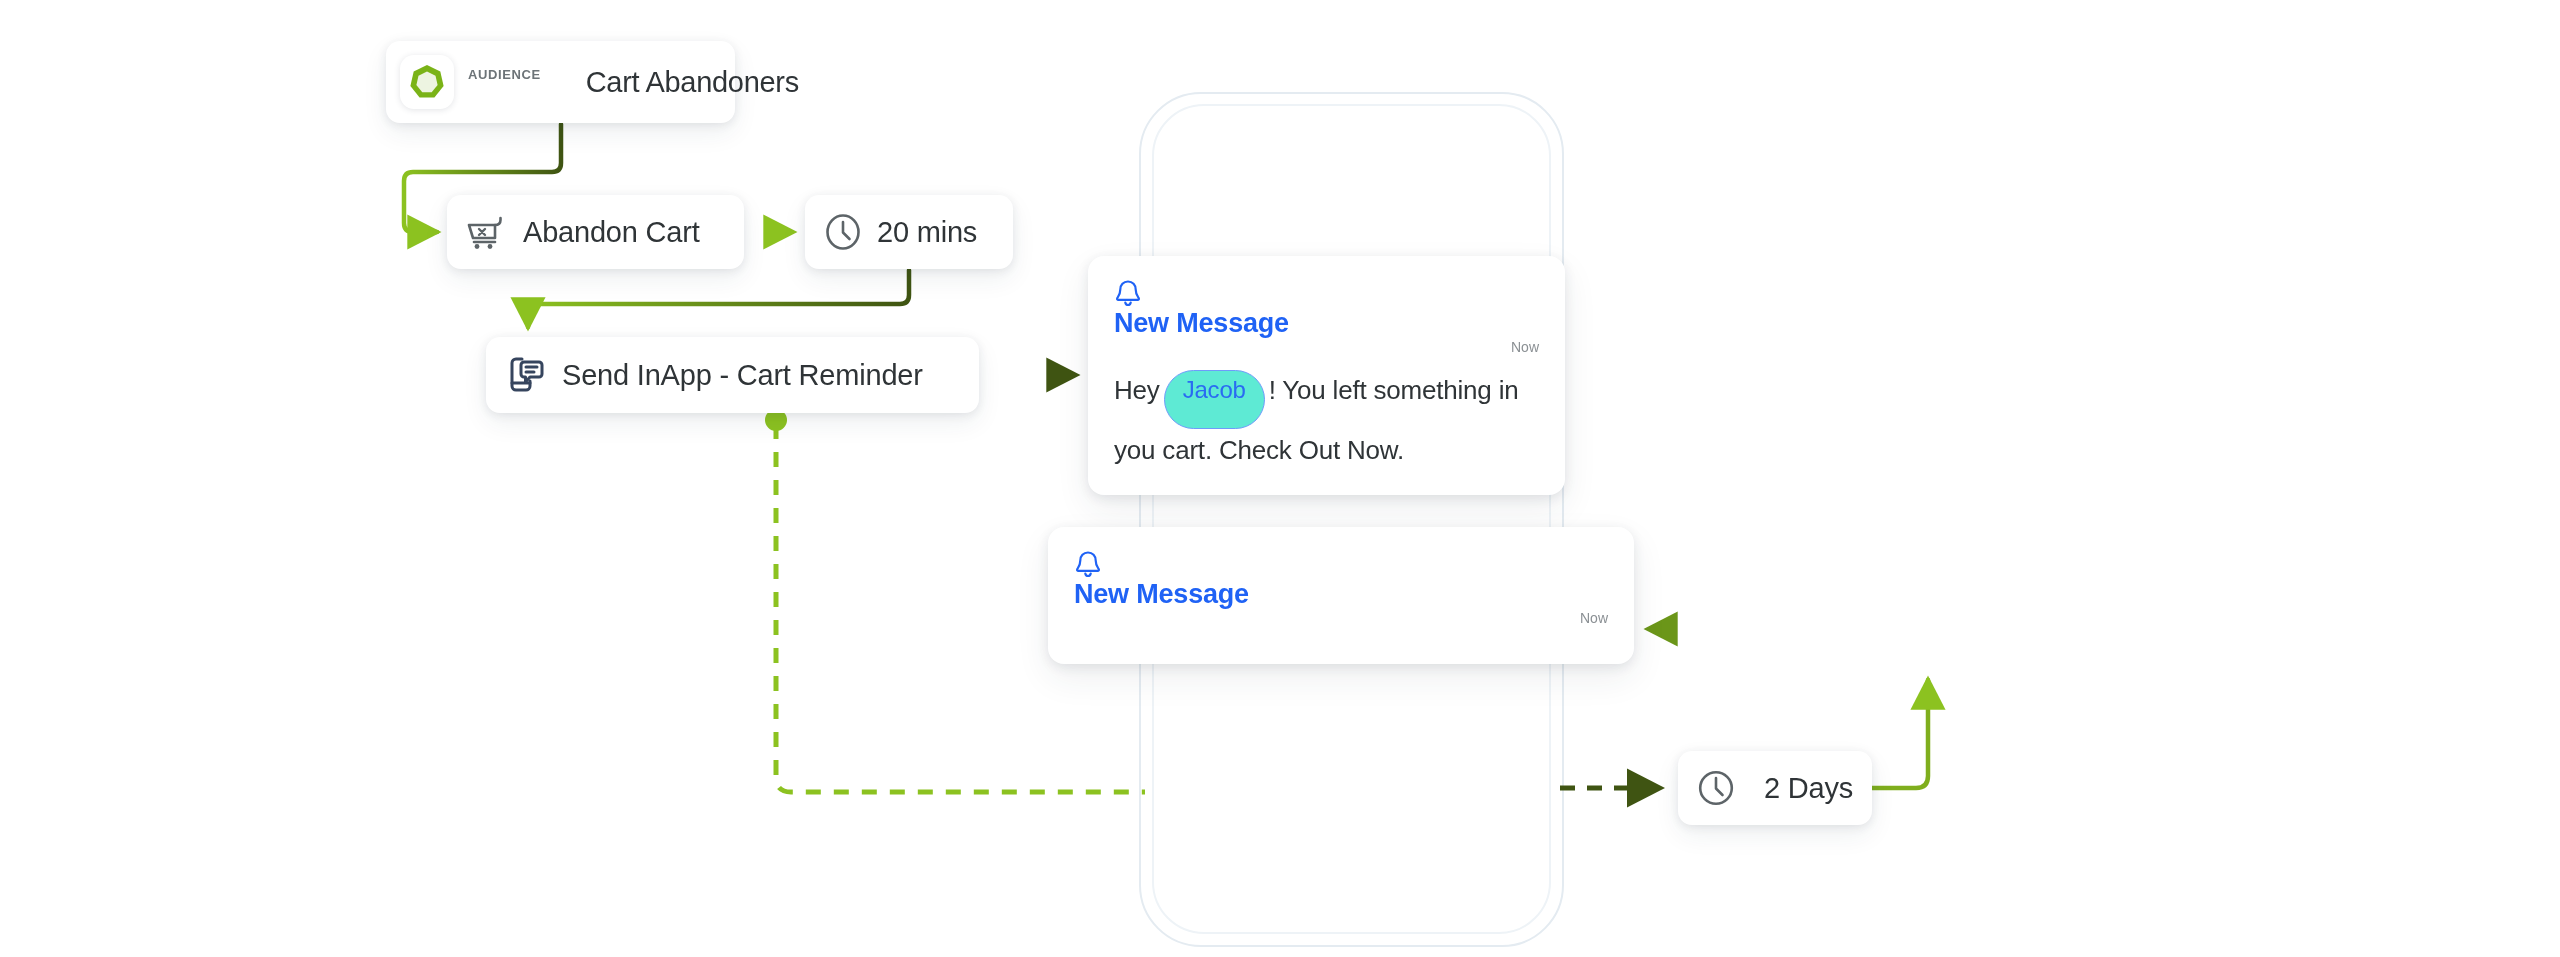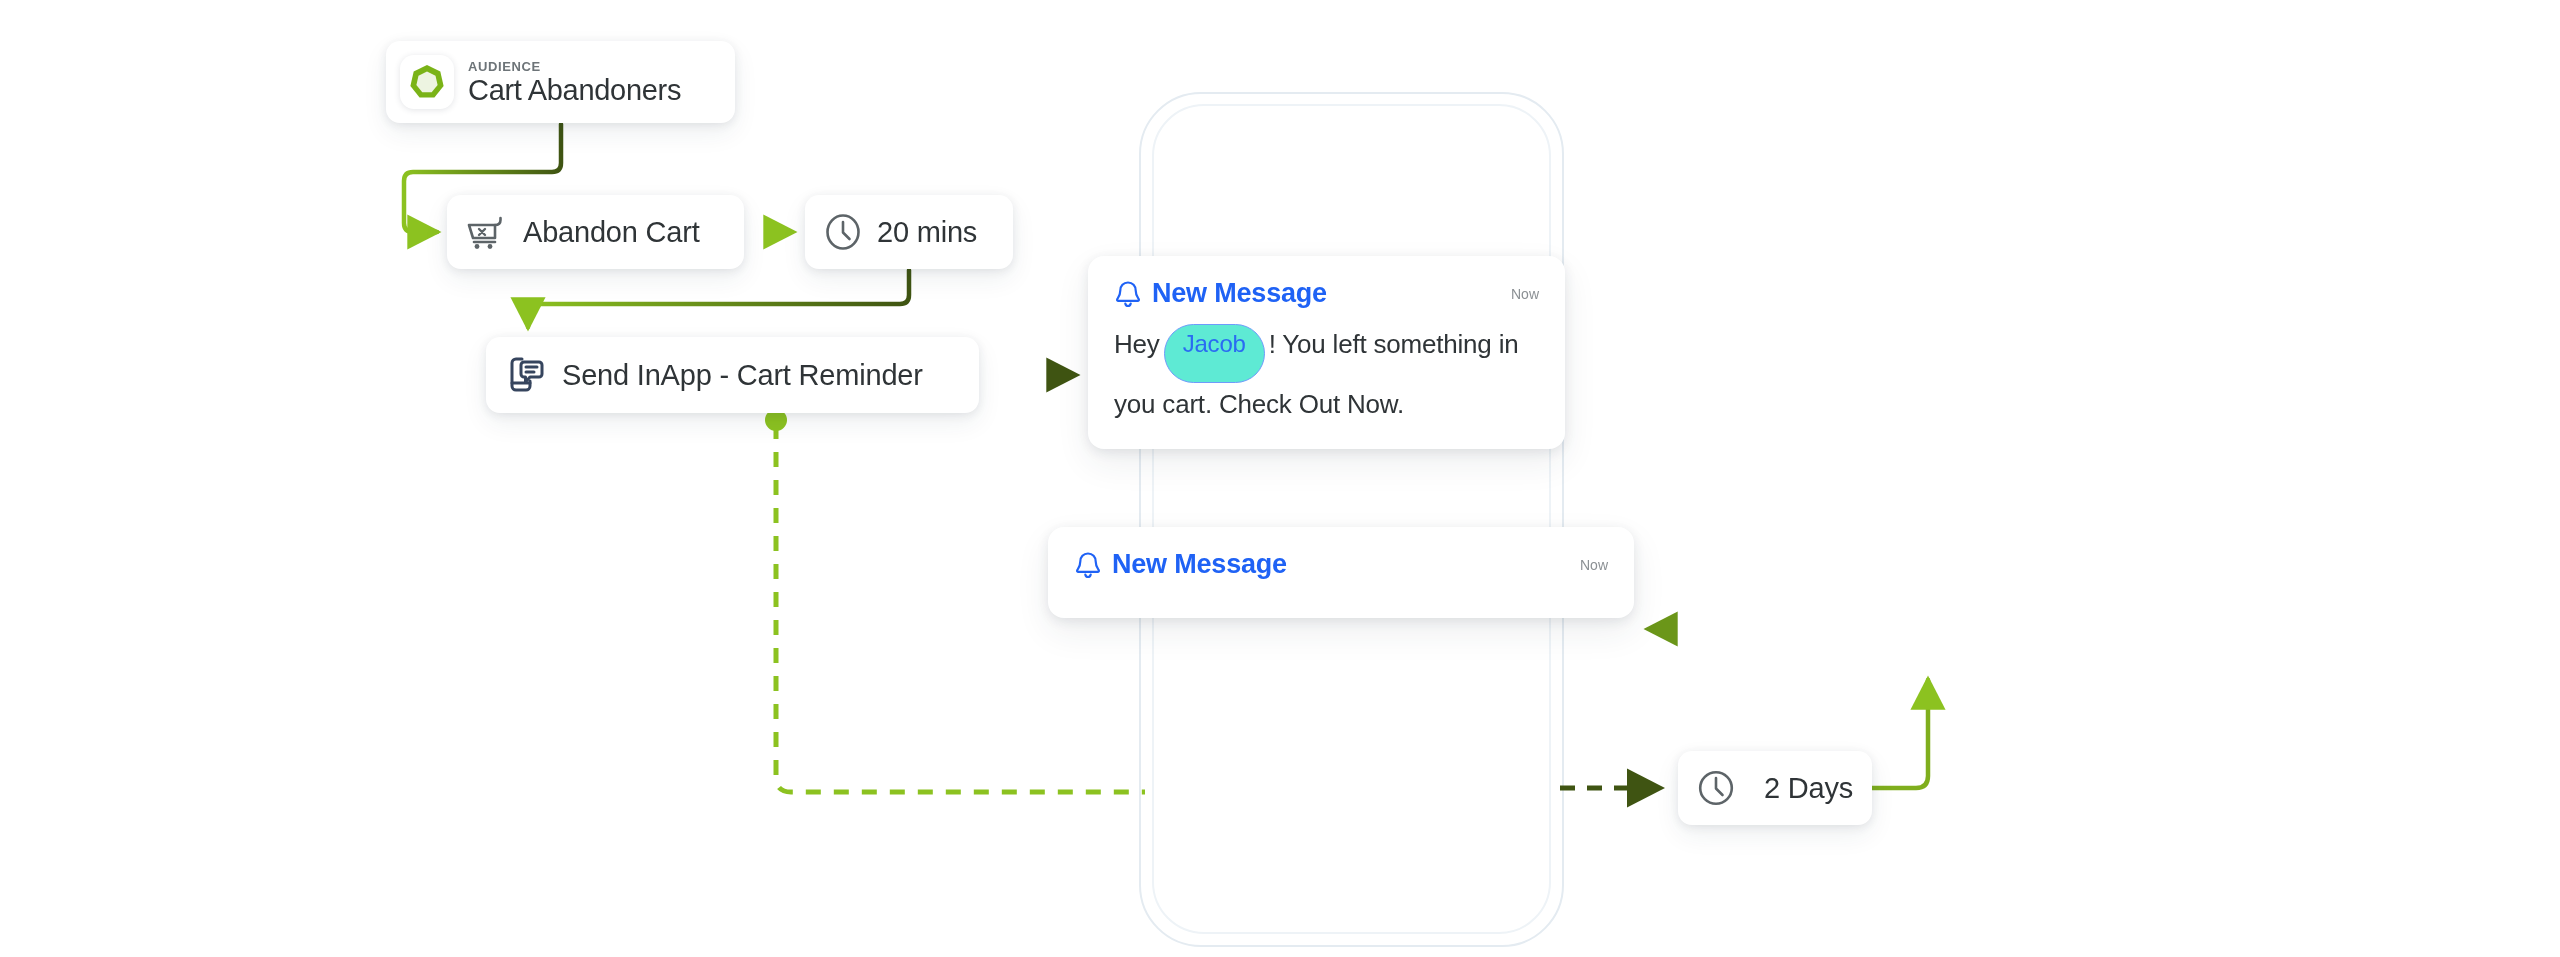--- a/index.html
+++ b/index.html
@@ -64,32 +64,33 @@
     gap: 14px;
   }
   .aud-icon-wrap {
     width: 54px; height: 54px;
     border-radius: 14px;
     background: #ffffff;
     box-shadow: 0 1px 6px rgba(35,50,70,.13);
     display: flex; align-items: center; justify-content: center;
     flex: 0 0 auto;
   }
-  .aud-text { display: flex; flex-direction: column; justify-content: center; gap: 1px; }
+  .aud-text { display: flex; flex-direction: row; justify-content: center; gap: 1px; }
   .aud-kicker {
     font-size: 13px; font-weight: bold;
     letter-spacing: .6px;
     color: #6d7478;
     text-transform: uppercase;
   }
   .aud-title {
     font-size: 29px;
     color: #2f3437;
     letter-spacing: -.3px;
     line-height: 1.05;
+    margin-left: 44px;
   }
 
   
   #node-event { left: 447px; top: 195px; width: 297px; height: 74px; padding: 0 18px; gap: 14px; }
   
   #node-delay-30 { left: 805px; top: 195px; width: 208px; height: 74px; padding: 0 18px; gap: 14px; }
   
   #node-send-cart { left: 486px; top: 337px; width: 493px; height: 76px; padding: 0 18px; gap: 16px; }
   
   #node-send-discount { left: 1697px; top: 591px; width: 487px; height: 76px; padding: 0 18px; gap: 16px; }
@@ -103,22 +104,23 @@
     position: absolute;
     background: #ffffff;
     border-radius: 16px;
     box-shadow: 0 3px 12px rgba(35,50,70,.10), 0 14px 34px rgba(35,50,70,.08);
     padding: 22px 26px 24px 26px;
   }
   #msg-card-1 { left: 1088px; top: 256px; width: 477px; }
   #msg-card-2 { left: 1048px; top: 527px; width: 586px; }
 
   .msg-head {
-    display: flex; align-items: center;
+    display: flex; 
     margin-bottom: 14px;
+    flex-direction: column;
   }
   .msg-head .bell { flex: 0 0 auto; margin-right: 10px; display: flex; align-items: center; }
   .msg-title {
     color: #1f62f5;
     font-weight: bold;
     font-size: 27px;
     letter-spacing: -.2px;
   }
   .msg-time {
     margin-left: auto;

